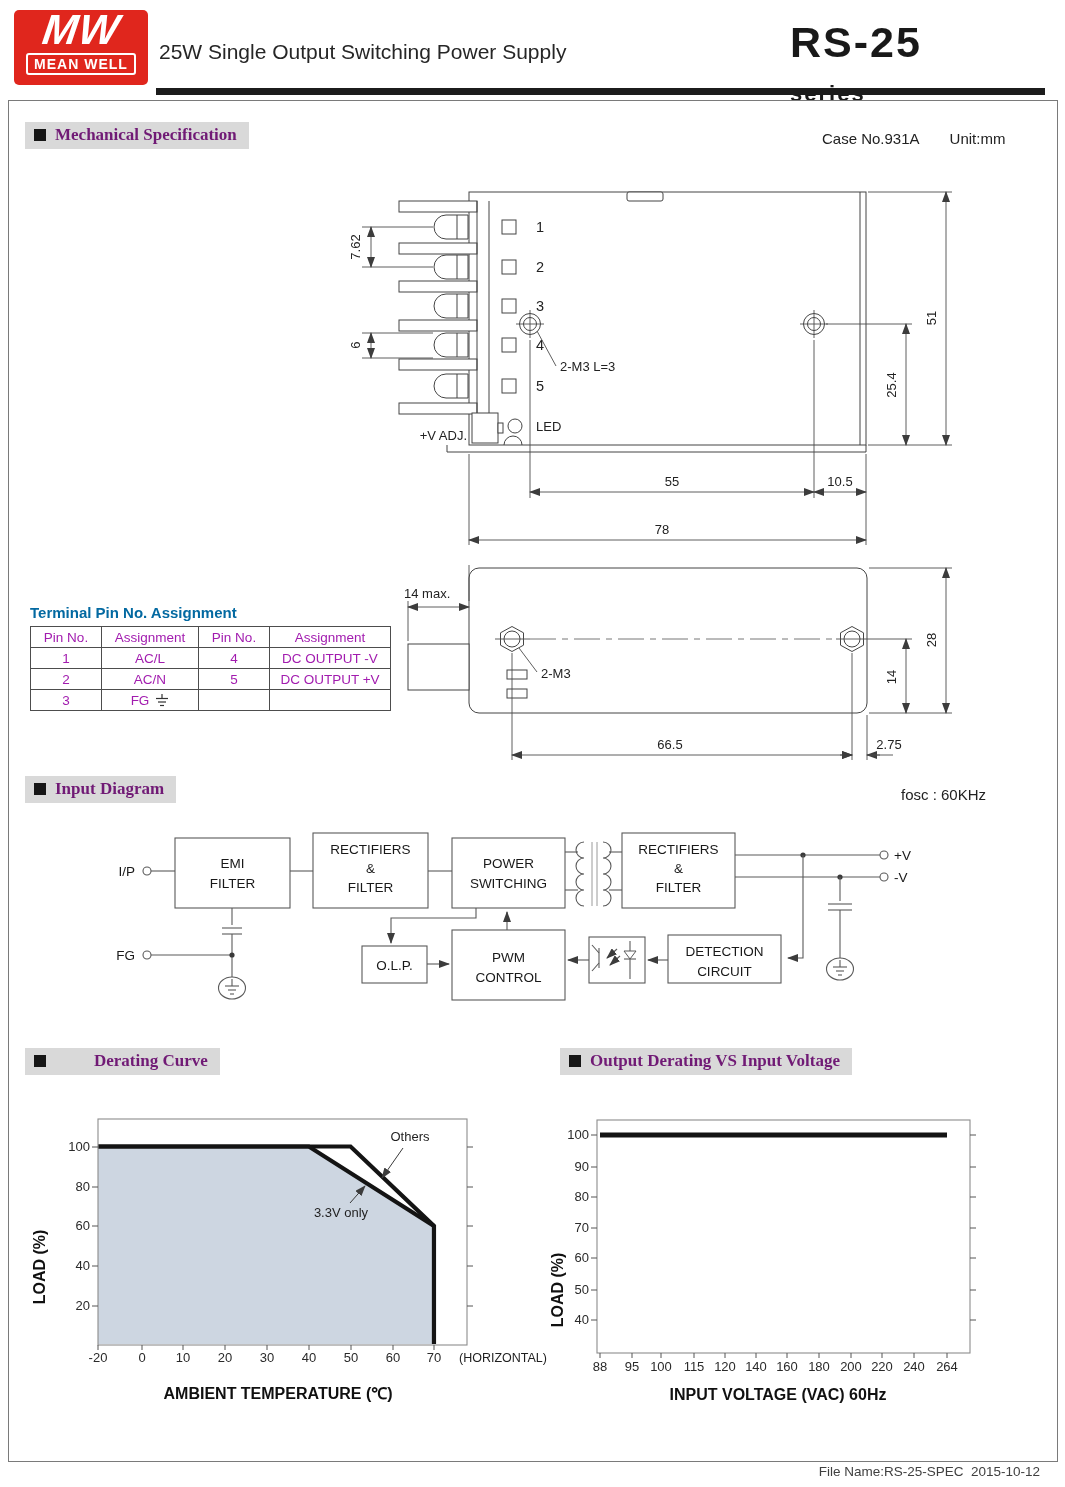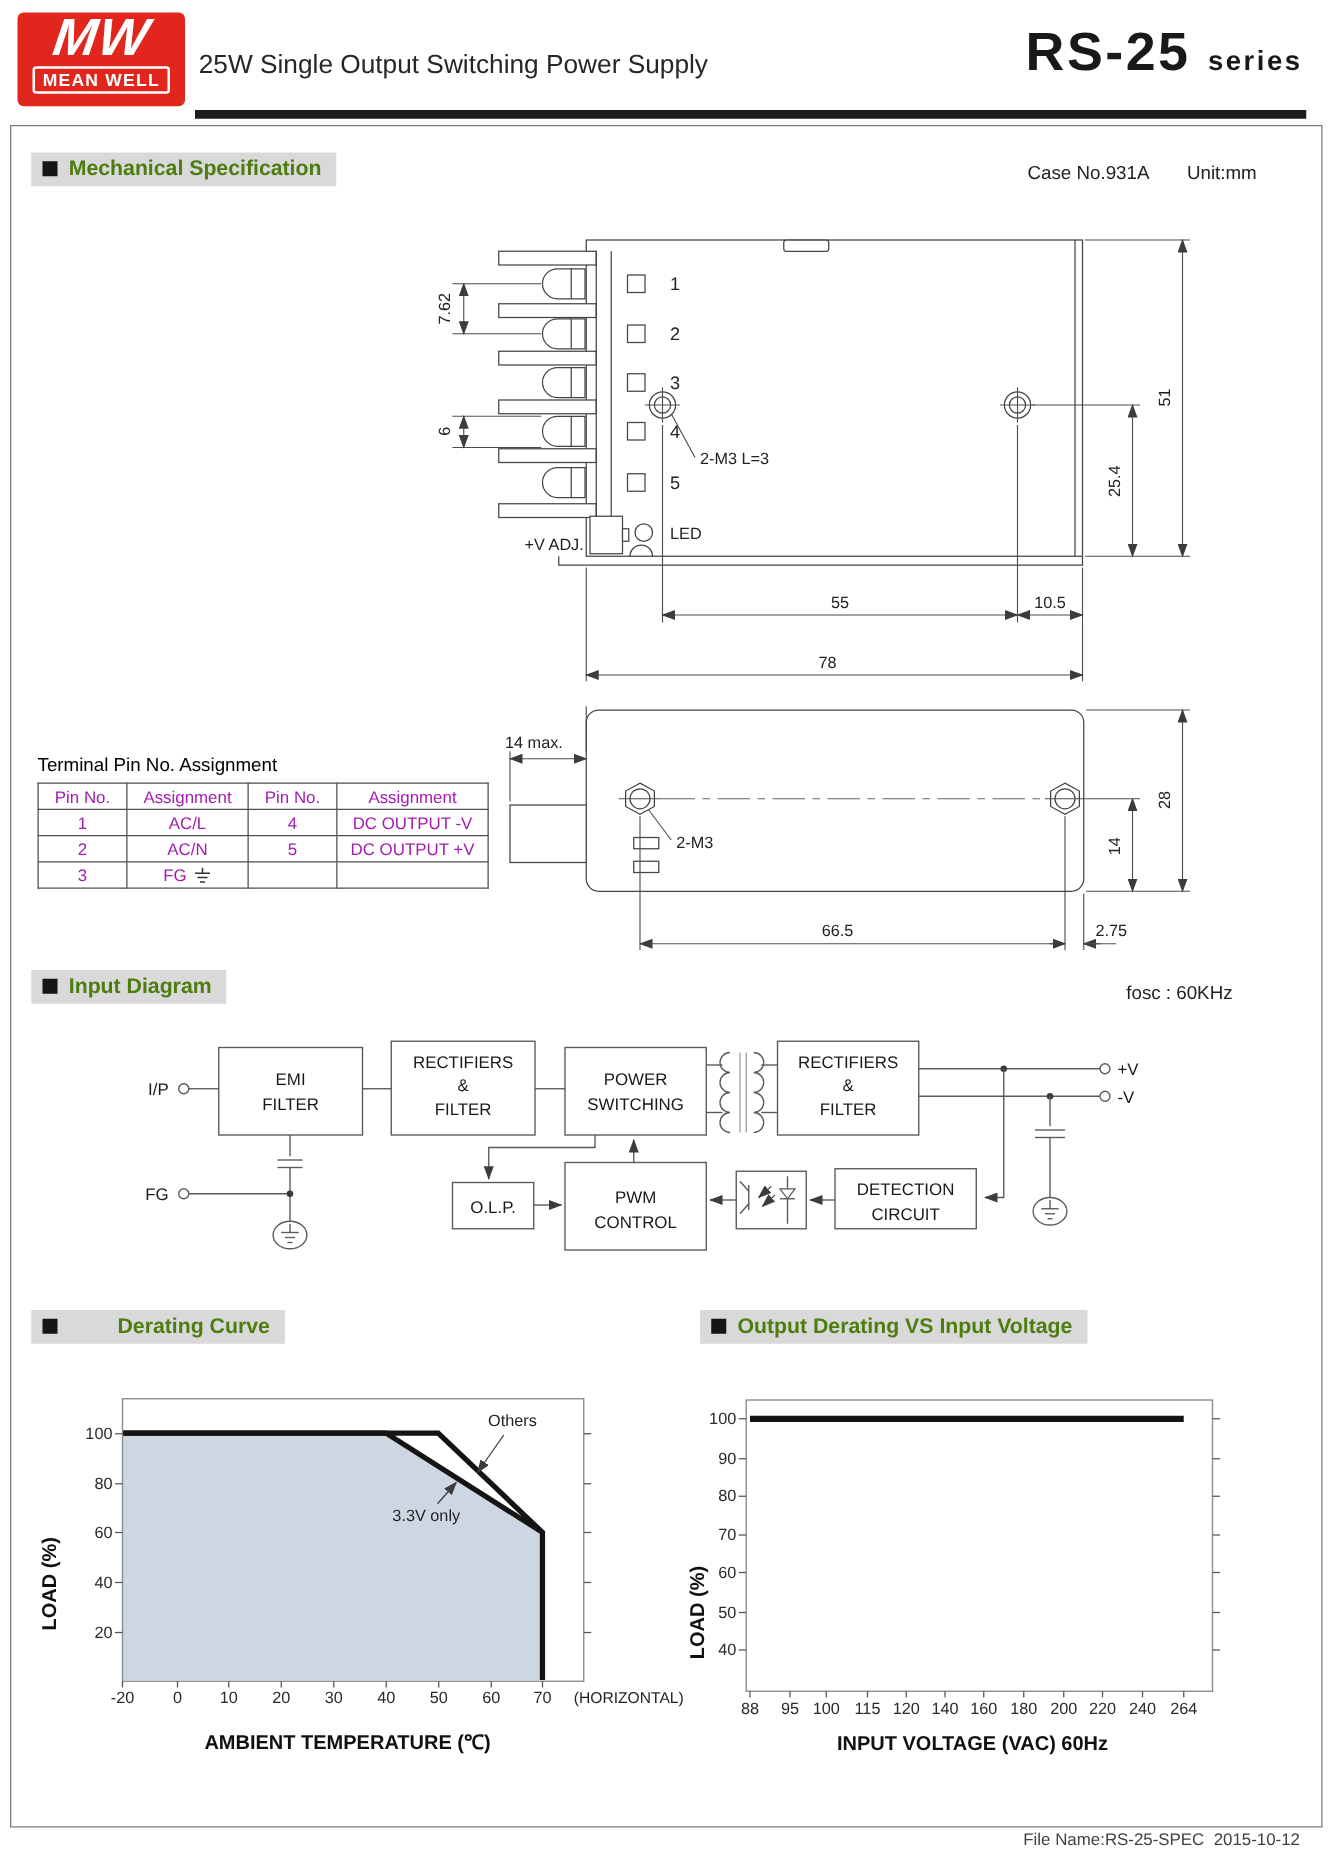--- a/index.html
+++ b/index.html
@@ -9,39 +9,39 @@
 
   
   .logo{left:14px;top:10px;width:134px;height:75px;background:#e0261d;border-radius:5px;
         display:flex;flex-direction:column;align-items:center;justify-content:flex-start;}
   .logo-mw{color:#fff;font-style:italic;font-weight:bold;font-size:42px;line-height:44px;margin-top:-2px;
            transform:skewX(-8deg);letter-spacing:1px;}
   .logo-name{border:2px solid #fff;border-radius:3px;color:#fff;font-weight:bold;font-size:14px;
              letter-spacing:1px;padding:1px 6px;margin-top:1px;}
   .doc-title{left:159px;top:40px;font-size:21px;color:#262626;}
   .series-wrap{left:790px;top:18px;width:252px;display:flex;justify-content:flex-end;
-               align-items:baseline;gap:14px;color:#191919;}
+               align-items:baseline;gap:14px;color:#191919;flex-direction:column;}
   .series-main{font-size:43px;font-weight:bold;letter-spacing:2px;}
   .series-suffix{font-size:22px;font-weight:bold;letter-spacing:2px;}
   .header-bar{left:156px;top:88px;width:889px;height:7px;background:#1c1c1c;}
 
   
   .frame{left:8px;top:100px;width:1048px;height:1360px;border:1px solid #7a7a7a;}
 
   
   .heading{display:flex;align-items:center;gap:9px;background:#d9d9d9;
-           padding:3px 12px 4px 9px;font-weight:bold;font-size:17px;color:#4d7c0f;}
+           padding:3px 12px 4px 9px;font-weight:bold;font-size:17px;color:#701a75;font-family:Liberation Serif, serif;}
   .sq{width:12px;height:12px;background:#161616;display:inline-block;flex:0 0 auto;}
   .case-label{left:822px;top:130px;font-size:15px;color:#222;display:flex;gap:30px;}
 
   .fosc{left:901px;top:786px;font-size:15px;color:#222;}
 
   
   .tbl-wrap{left:30px;top:604px;}
-  .tbl-title{font-size:15px;color:#000000;margin-bottom:5px;}
+  .tbl-title{font-size:15px;color:#0369a1;margin-bottom:5px;font-weight:bold;}
   table.term{border-collapse:collapse;}
   table.term td{border:1px solid #4d4d4d;height:20px;text-align:center;
                 font-size:13.5px;color:#a21caf;padding:0 4px;}
   .c1{width:62px;} .c2{width:88px;} .c3{width:62px;} .c4{width:112px;}
   .fg-cell{display:inline-flex;align-items:center;gap:6px;justify-content:center;}
 
   
   .ln{stroke:#454545;stroke-width:1;fill:none;}
   .lnw{stroke:#454545;stroke-width:1;fill:#fff;}
   .dash{stroke:#666;stroke-width:0.9;fill:none;stroke-dasharray:26 6 6 6;}

